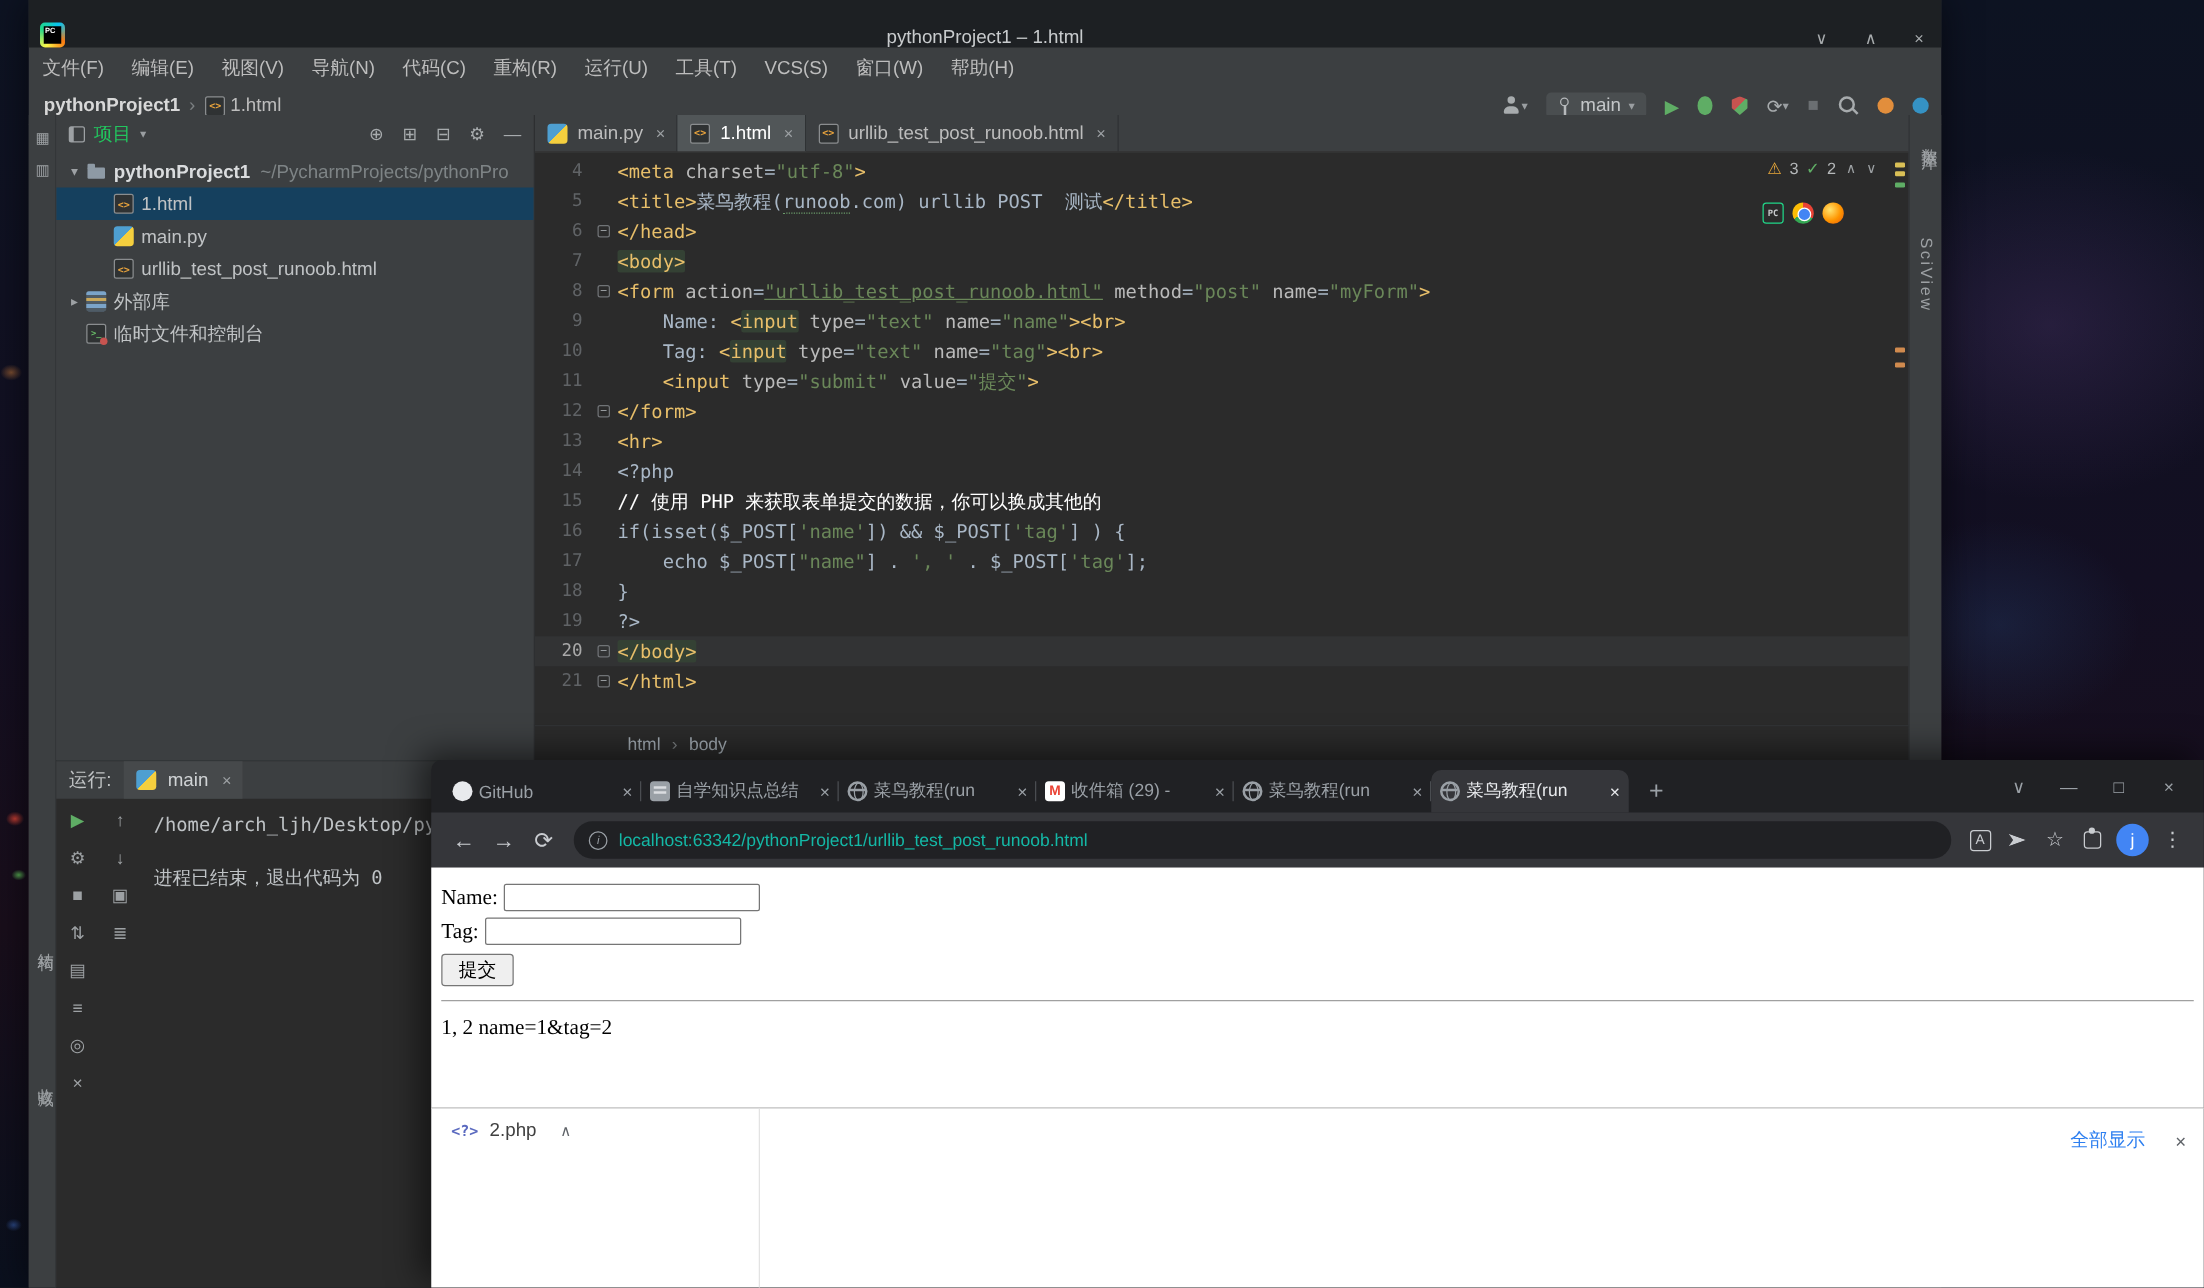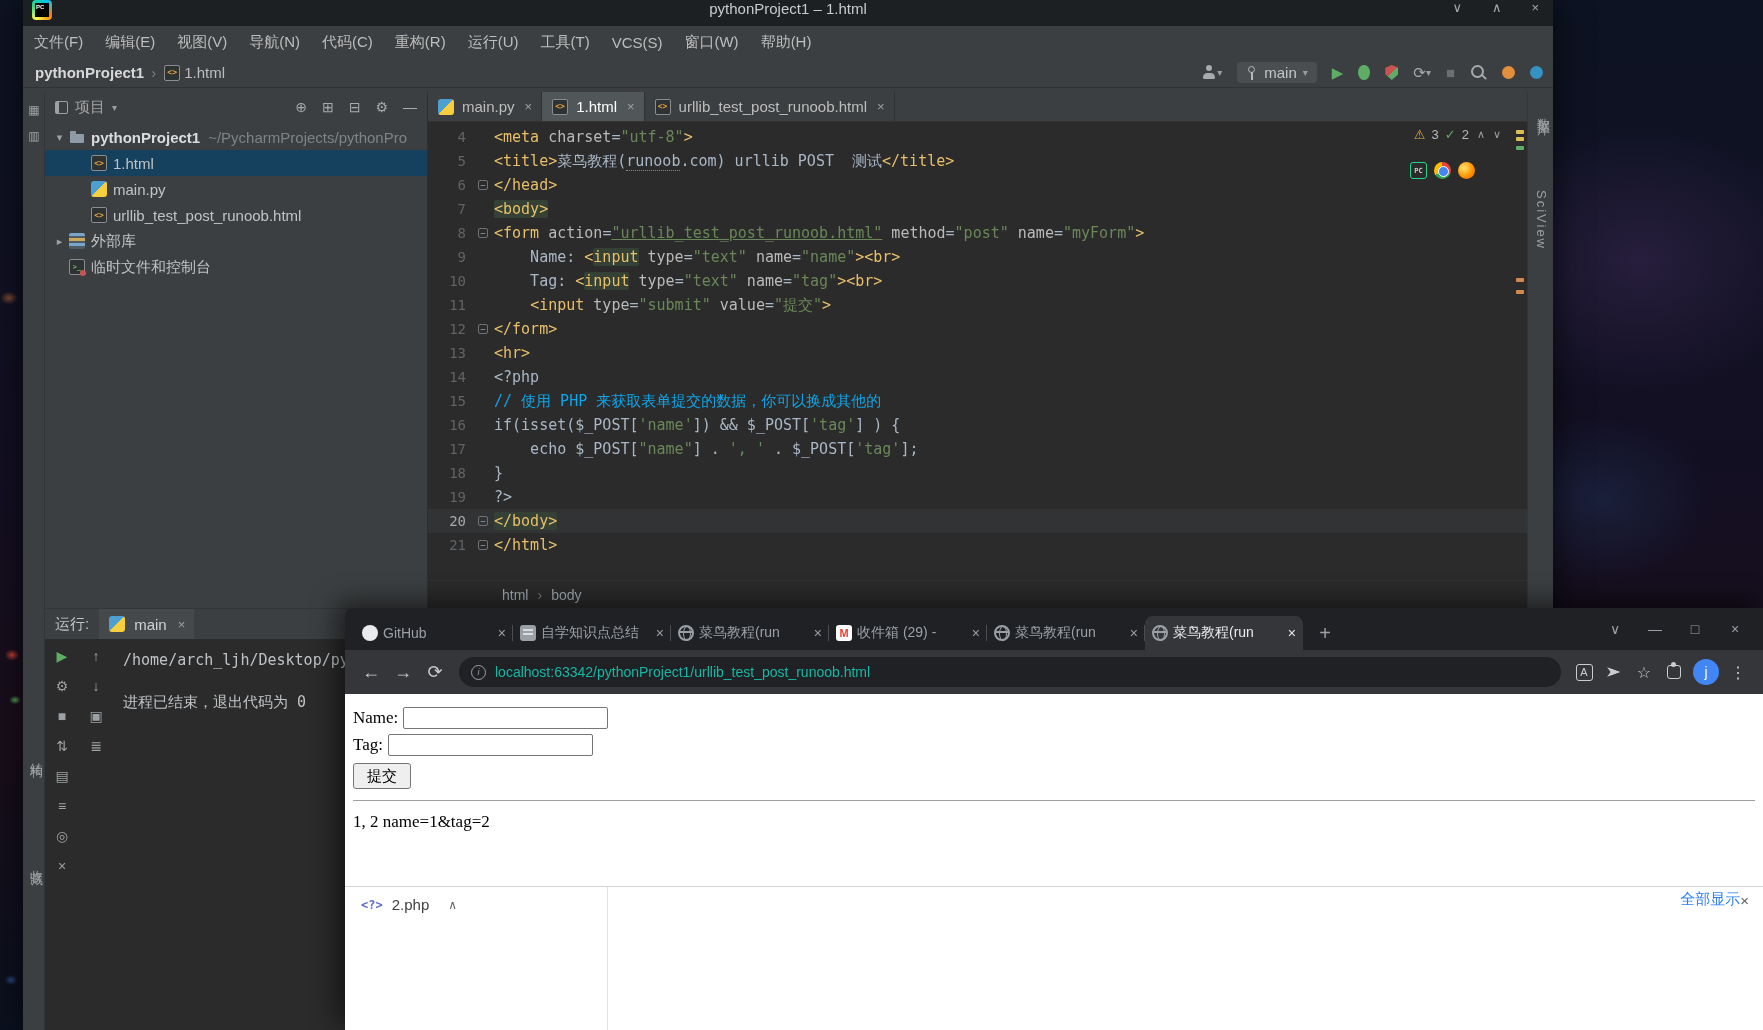--- a/index.html
+++ b/index.html
@@ -7,21 +7,21 @@
 #desktop{position:absolute;inset:0;background:
  radial-gradient(260px 200px at 1640px 260px, rgba(96,64,130,.28), transparent 70%),
  radial-gradient(160px 120px at 1600px 500px, rgba(46,90,150,.22), transparent 70%),
  radial-gradient(10px 8px at 12px 655px, rgba(225,70,55,.85), transparent 72%),
  radial-gradient(8px 6px at 15px 700px, rgba(100,205,95,.8), transparent 72%),
  radial-gradient(12px 9px at 9px 298px, rgba(205,125,60,.55), transparent 72%),
  radial-gradient(9px 7px at 11px 980px, rgba(70,120,220,.5), transparent 72%),
  linear-gradient(180deg,#0d1322 0%,#130f22 45%,#190e1b 72%,#0a101e 100%)}
 
 #pycharm{position:absolute;left:23px;top:0;width:1530px;height:1030px;background:#3c3f41;color:#bbb;font-size:15px;box-shadow:0 0 30px rgba(0,0,0,.6)}
-.titlebar{height:26px;background:#1d2023;display:flex;align-items:flex-start;position:relative}
+.titlebar{height:38px;background:#1d2023;display:flex;align-items:flex-end;position:relative}
 .pc-logo{width:20px;height:20px;margin-left:9px;border-radius:4px;background:conic-gradient(from 210deg,#fcf84a,#21d789,#07c3f2,#f97a12,#fcf84a);display:flex;align-items:center;justify-content:center}
 .pc-logo-in{width:14px;height:14px;background:#000;color:#fff;font-size:6px;font-weight:bold;line-height:7px;padding:1px}
 .title-text{position:absolute;left:50%;transform:translateX(-50%);color:#c8cbcd}
 .win-ctls{position:absolute;right:14px;display:flex;gap:30px;color:#a7abad;font-size:13px}
 .menubar{height:32px;display:flex;align-items:center;}
 .menu-item{padding:0 11px;color:#bdbdbd}
 .navbar{height:30px;display:flex;align-items:center;padding:0 12px;border-bottom:1px solid #323232;position:relative}
 .crumb{color:#bdbdbd}.crumb.bold{font-weight:bold;color:#d8d8d8}
 .crumb-sep{color:#7c8083;margin:0 7px}
 .nav-right{position:absolute;right:10px;display:flex;align-items:center;gap:15px}
@@ -45,21 +45,21 @@
 
 .main{position:absolute;left:0;right:0;top:92px;bottom:0}
 .left-stripe{position:absolute;left:0;top:0;bottom:0;width:22px;background:#3c3f41;border-right:1px solid #333638}
 .stripe-ic{position:absolute;left:3px;width:16px;height:16px;color:#9da1a4;font-size:12px;text-align:center;line-height:16px}
 .v-label{position:absolute;left:4px;writing-mode:vertical-rl;color:#9da1a4;font-size:13px;letter-spacing:2px}
 .right-stripe{position:absolute;right:0;top:0;bottom:0;width:26px;background:#3c3f41;border-left:1px solid #333638}
 .right-stripe .v-label{left:6px}
 .project-panel{position:absolute;left:22px;top:0;width:383px;height:516px;background:#3c3f41;border-right:1px solid #2d2f31}
 .pp-header{height:30px;display:flex;align-items:center;padding:0 10px;gap:7px}
 .pp-win-ic{width:13px;height:13px;border:1.5px solid #9da1a4;border-left-width:4px;border-radius:2px}
-.pp-title{color:#a3a3a3}
+.pp-title{color:#22c55e}
 .pp-icons{margin-left:auto;display:flex;gap:15px;color:#a7abad;font-size:14px}
 .tree{padding-top:2px;white-space:nowrap;overflow:hidden}
 .tree-row{height:26px;display:flex;align-items:center}
 .tree-row.selected{background:#15405e}
 .chev{width:17px;flex:none;color:#9da1a4;font-size:11px;text-align:center}
 .tree-label{color:#c0c3c5;margin-left:2px}
 .tree-label.bold{font-weight:bold;color:#dadcde}
 .tree-path{color:#7e8486;margin-left:8px}
 
 .fi{width:16px;height:16px;flex:none;display:inline-flex;align-items:center;justify-content:center;font-size:8px;font-weight:bold;border-radius:2px;margin:0 4px 0 1px;font-family:"DejaVu Sans Mono",monospace}
@@ -78,21 +78,21 @@
 .ed-tab.active{background:#515658;color:#fff}
 .ed-tab-close{color:#9da1a4;margin-left:6px;font-size:13px}
 .code-area{position:relative;flex:1;font-family:"DejaVu Sans Mono",monospace;font-size:15px;overflow:hidden;padding-top:3px}
 .cline{display:flex;height:24px;line-height:24px}
 .cline.caret{background:#323334}
 .ln{width:42px;flex:none;text-align:right;color:#606366;padding-right:4px;font-size:14px}
 .caret .ln{color:#a9a9a9}
 .foldcol{width:24px;flex:none;position:relative}
 .fold-box{position:absolute;left:8px;top:7px;width:10px;height:10px;border:1px solid #707376;border-radius:2px;color:#9da1a4;font-size:9px;line-height:8px;text-align:center}
 .codetxt{white-space:pre}
-.tag{color:#e8bf6a}.attr{color:#bababa}.str{color:#6a8759}.text{color:#a9b7c6}.cmt{color:#0ea5e9}
+.tag{color:#e8bf6a}.attr{color:#bababa}.str{color:#6a8759}.text{color:#a9b7c6}.cmt{color:#ffffff}
 .hl{background:#344134;border-radius:2px}
 .link{text-decoration:underline}
 .typo{border-bottom:1px dotted #6a9a6a}
 .inspect{position:absolute;top:5px;right:26px;display:flex;align-items:center;gap:6px;font-size:13px;color:#b6b9bb;font-family:"Liberation Sans",sans-serif}
 .insp-warn{color:#e7a73a}.insp-ok{color:#5fad65}
 .insp-chev{color:#9da1a4;font-size:11px;margin-left:2px}
 .preview-icons{position:absolute;top:40px;right:52px;display:flex;gap:7px;align-items:center}
 .pv{width:17px;height:17px;border-radius:3px}
 .pv-pc{border:1px solid #21d789;color:#c8cbcd;font-size:7px;font-weight:bold;display:flex;align-items:center;justify-content:center;background:#2b2b2b}
 .pv-chrome{border-radius:50%;background:conic-gradient(#ea4335 0 33%,#34a853 33% 66%,#fbbc05 66% 100%);position:relative}
@@ -151,21 +151,21 @@
 .pg-input{width:205px;height:22px;border:1px solid #767676;border-radius:2px;background:#fff;font-size:14px;padding:0 3px;outline:none}
 .pg-submit{margin-top:5px;height:26px;padding:0 13px;background:#efefef;border:1px solid #767676;border-radius:3px;font-family:Liberation Mono, monospace;font-size:15px;color:#000}
 .pg-hr{border-top:1px solid #a0a0a0;margin-top:11px}
 .pg-output{margin-top:11px;font-size:17px}
 .shelf{position:absolute;left:0;right:0;top:278px;bottom:0;background:#fff;border-top:1px solid #d5d5d5;font-family:"Liberation Sans",sans-serif}
 .shelf-item{position:absolute;left:16px;top:9px;display:flex;align-items:center;gap:9px}
 .dl-ic{color:#5c6bc0;font-weight:bold;font-size:12px;font-family:"DejaVu Sans Mono",monospace}
 .dl-name{color:#404040;font-size:15px}
 .dl-caret{color:#5f6368;font-size:12px;margin-left:10px}
 .shelf-sep{position:absolute;left:262px;top:0;bottom:0;width:1px;background:#e3e3e3}
-.shelf-right{position:absolute;right:14px;top:3px;display:flex;align-items:flex-end;}
+.shelf-right{position:absolute;right:14px;top:16px;display:flex;align-items:flex-end;gap:24px}
 .show-all{color:#2d7ff0;font-size:15px}
 .shelf-close{color:#5f6368;font-size:15px}
 </style>
 </head>
 <body>
 
 <div id="desktop">
 
   <div id="pycharm">
     <div class="titlebar">

